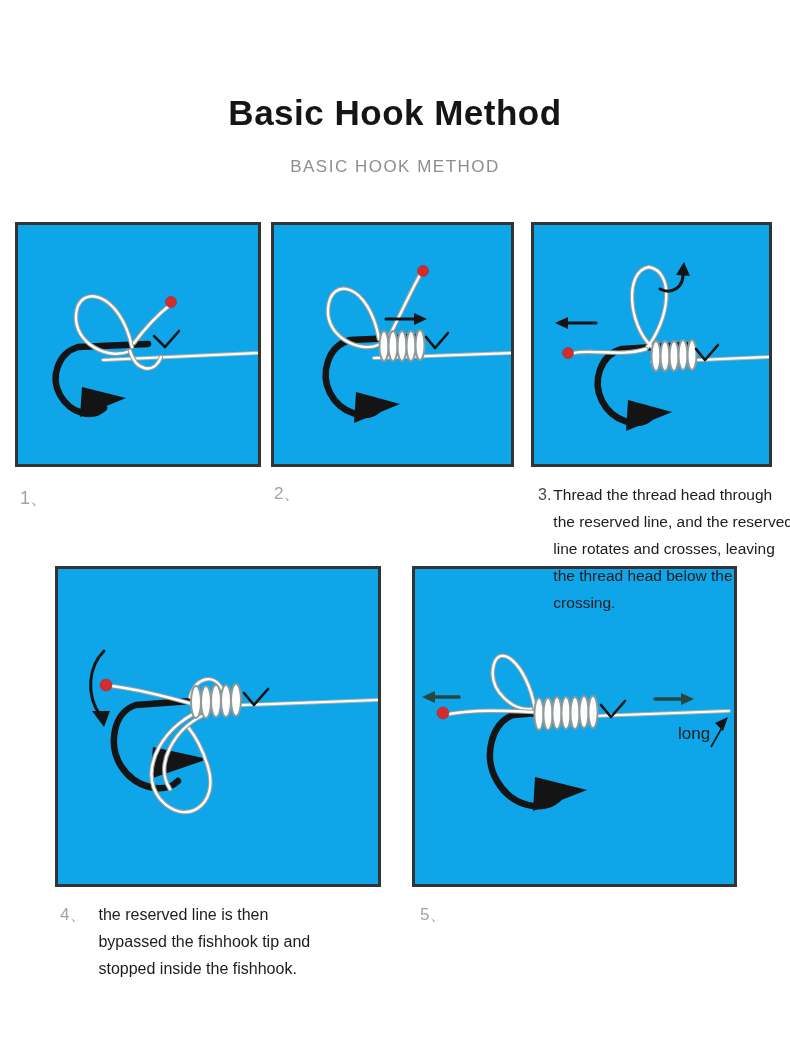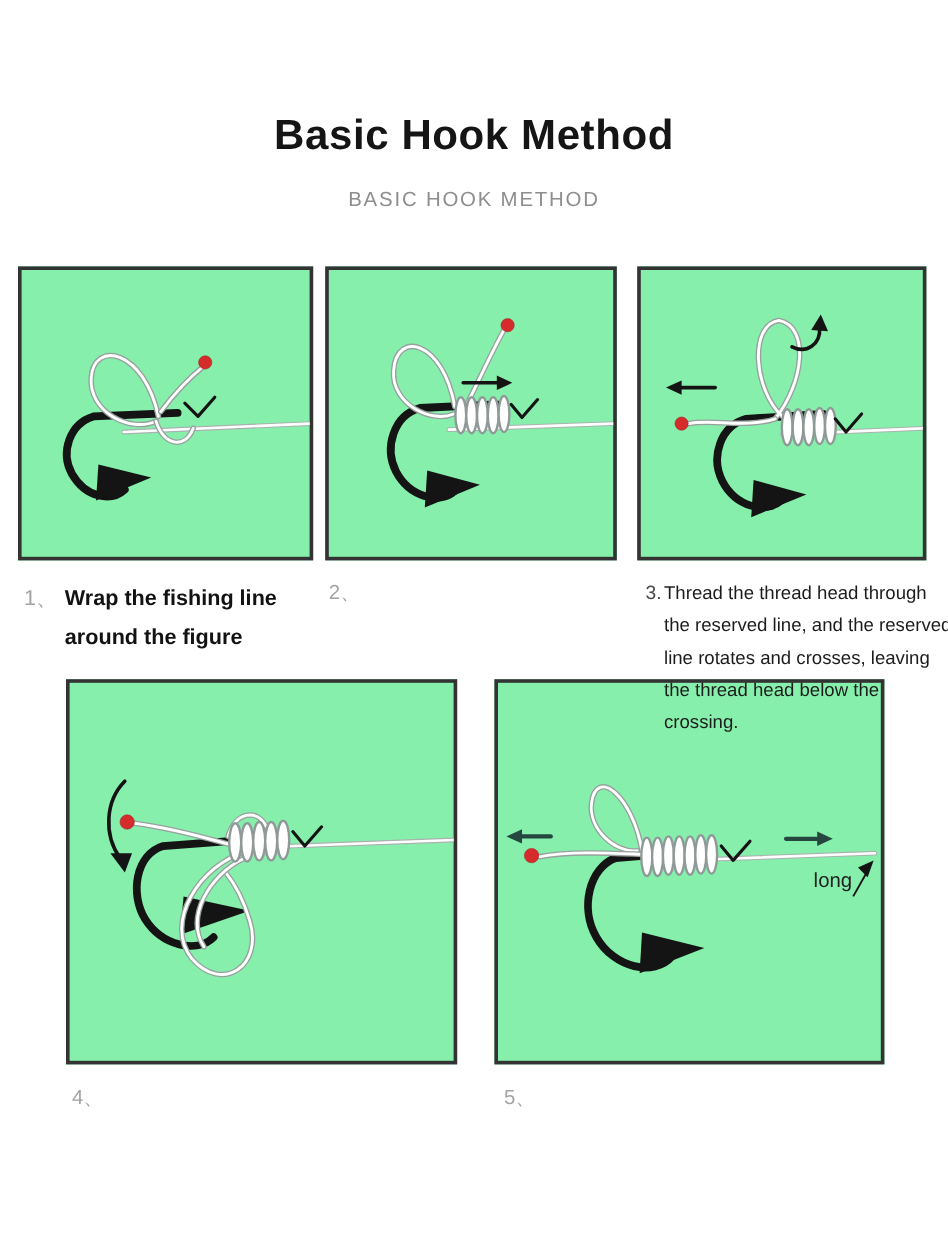--- a/index.html
+++ b/index.html
@@ -4,21 +4,21 @@
 <style>
   html,body{margin:0;padding:0;background:#fff;}
   #canvas{position:relative;width:790px;height:1050px;background:#ffffff;
           font-family:"Liberation Sans",sans-serif;overflow:hidden;margin-top:35px;}
 
   .title{position:absolute;top:58px;left:0;right:0;text-align:center;
          font-size:35px;font-weight:600;color:#151515;letter-spacing:.5px;}
   .subtitle{position:absolute;top:122px;left:0;right:0;text-align:center;
             font-size:17px;font-weight:400;color:#8e8e8e;letter-spacing:1.5px;}
 
-  .box{position:absolute;border:3px solid #333;background:#86efac;box-sizing:border-box;z-index:1;}
+  .box{position:absolute;border:3px solid #333;background:#0ea5e9;box-sizing:border-box;z-index:1;}
   .box svg{display:block;width:100%;height:100%;}
   .box1{left:15px;top:187px;width:246px;height:245px;}
   .box2{left:271px;top:187px;width:243px;height:245px;}
   .box3{left:531px;top:187px;width:241px;height:245px;}
   .box4{left:55px;top:531px;width:326px;height:321px;}
   .box5{left:412px;top:531px;width:325px;height:321px;}
 
   .caption{position:absolute;display:flex;align-items:flex-start;color:#1c1c1c;}
   .marker{flex:none;color:#a3a3a3;font-size:17px;line-height:27px;padding-right:6px;}
   .captext{white-space:normal;}
@@ -151,21 +151,20 @@
         <line class="arrB" x1="62" y1="98" x2="34" y2="98"></line>
         <polygon class="arrBf" points="34,92 21,98 34,104"></polygon>
       </g>
       <polyline class="vmark" points="162,124 171,135 184,120"></polyline>
       <circle class="dot" cx="34" cy="128" r="5.5"></circle>
     </svg>
   </div>
 
   <div class="caption cap1">
     <span class="marker">1、</span>
-    <div class="captext">Wrap the fishing line around the figure</div>
   </div>
   <div class="caption cap2">
     <span class="marker">2、</span>
   </div>
   <div class="caption cap3">
     <span class="marker">3.</span>
     <div class="captext">Thread the thread head through the reserved line, and the reserved line rotates and crosses, leaving the thread head below the crossing.</div>
   </div>
 
   <div class="box box4">
@@ -242,19 +241,20 @@
         <polygon class="arrBf" points="313,148 300,154 308,162"></polygon>
       </g>
       <polyline class="vmark" points="186,136 196,148 210,132"></polyline>
       <circle class="dot" cx="28" cy="144" r="6"></circle>
     </svg>
     <span class="long-label">long</span>
   </div>
 
   <div class="caption cap4">
     <span class="marker">4、</span>
+    <div class="captext">the reserved line is then bypassed the fishhook tip and stopped inside the fishhook.</div>
   </div>
   <div class="caption cap5">
     <span class="marker">5、</span>
   </div>
 
 
 </div>
 
 </body></html>

